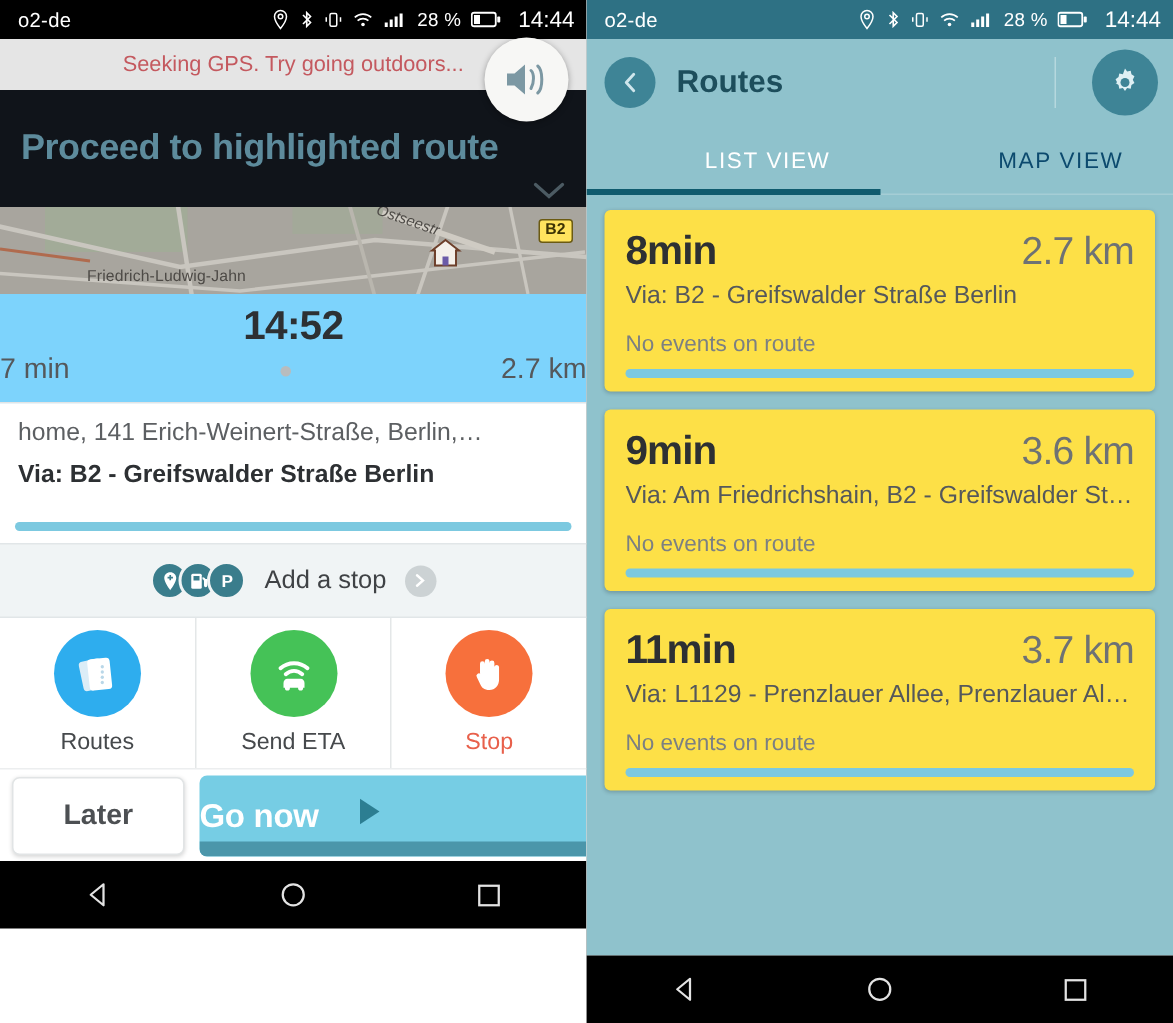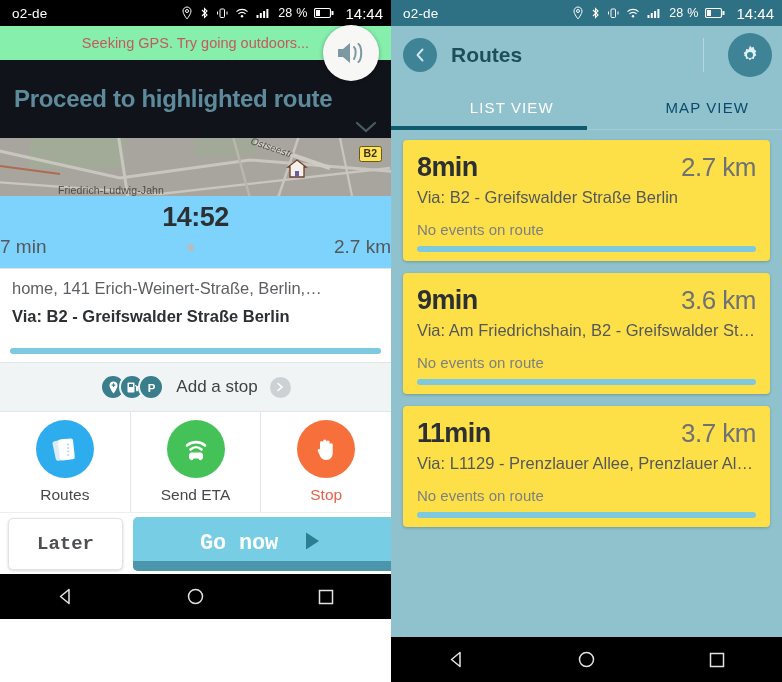--- a/index.html
+++ b/index.html
@@ -22,21 +22,21 @@
   .statusbar.teal { background: #2e7184; }
   .sb-carrier { flex: 0 0 auto; letter-spacing: .2px; }
   .sb-spacer { flex: 1 1 auto; }
   .sb-icons { display: flex; align-items: center; gap: 7px; font-size: 12px; }
   .sb-icons svg { display: block; }
   .sb-batt { font-size: 12.5px; letter-spacing: .2px; }
   .sb-time { font-size: 15px; margin-left: 4px; }
 
   
   .gps-banner {
-    background: #86efac; height: 34px; display: flex; align-items: center;
+    background: #e5e5e5; height: 34px; display: flex; align-items: center;
     justify-content: center; color: #c4595f; font-size: 14.5px; font-weight: 400;
   }
   .instr {
     background: #10141a; height: 78px; position: relative;
     display: flex; align-items: center; padding: 0 14px;
   }
   .instr-text {
     color: #5d8b9c; font-size: 24px; font-weight: 700; letter-spacing: -.3px;
   }
   .chev-down {
@@ -104,31 +104,31 @@
     justify-content: center; gap: 8px; border-right: 1px solid #e4e7e8;
   }
   .action:last-child { border-right: none; }
   .action-circle { width: 58px; height: 58px; border-radius: 50%;
     display:flex; align-items:center; justify-content:center; }
   .action-label { font-size: 15.5px; color: #46494c; }
   .action-label.stopc { color: #e8604b; }
 
   .bottombar {
     height: 62px; background: #fff; display: flex; align-items: center;
-    padding: 0 0 0 8px; gap: 10px; border-top: 1px solid #eceeef; font-family: Liberation Mono, monospace;
+    padding: 0 0 0 8px; gap: 10px; border-top: 1px solid #eceeef;
   }
   .later-btn {
     width: 115px; height: 52px; border-radius: 5px; background: #fff;
     border: 1px solid #e1e4e5; box-shadow: 0 1px 3px rgba(0,0,0,.16);
     display: flex; align-items: center; justify-content: center;
     font-size: 19px; font-weight: 700; color: #4d5053;
   }
   .gonow-btn {
     flex: 1; height: 54px; border-radius: 5px 0 0 5px; background: #76cde4;
-    position: relative; display: flex; align-items: center; justify-content: center;
+    position: relative; display: flex; align-items: center; 
     gap: 22px; overflow: hidden;
   }
   .gonow-label { font-size: 22px; font-weight: 700; color: #fff; letter-spacing: -.2px; }
   .gonow-prog { position: absolute; left: 0; bottom: 0; height: 10px; width: 100%; background: #4b96aa; }
   .gonow-prog-fill { height: 100%; background: #0f5b6e; width: 75%; }
 
   .navbar-sys { height: 45px; background: #000; display:flex; align-items:center;
     justify-content: space-around; }
   .navbar-sys .nb { width: 56px; display:flex; align-items:center; justify-content:center; }
 
@@ -225,21 +225,21 @@
         <rect x="195" y="0" width="60" height="18" fill="#9db093" opacity=".45"></rect>
         <path d="M-5 12 L120 40 L250 22 L400 34" stroke="#c9c6bf" stroke-width="3" fill="none"></path>
         <path d="M-5 44 L160 56 L390 30" stroke="#c9c6bf" stroke-width="2.4" fill="none"></path>
         <path d="M118 -5 L128 60" stroke="#c9c6bf" stroke-width="3" fill="none"></path>
         <path d="M232 -5 L250 60" stroke="#b9b6ae" stroke-width="2.5" fill="none"></path>
         <path d="M300 -5 L278 60" stroke="#c9c6bf" stroke-width="2.5" fill="none"></path>
         <path d="M0 28 L60 36" stroke="#b06b4e" stroke-width="2" fill="none"></path>
         <path d="M255 4 L330 30" stroke="#cfcbc3" stroke-width="4" fill="none"></path>
         <path d="M340 0 L352 58" stroke="#c9c6bf" stroke-width="2.2" fill="none"></path>
       </svg>
-      <span class="map-label" style="left:58px; top:46px;text-align:right;">Friedrich-Ludwig-Jahn</span>
+      <span class="map-label" style="left:58px; top:40px;text-align:right;">Friedrich-Ludwig-Jahn</span>
       <span class="map-label" style="left:250px; top:4px; transform:rotate(19deg); font-style:italic; font-size:10px;">Ostseestr</span>
       <span class="shield">B2</span>
       <svg width="22" height="22" viewBox="0 0 22 22" style="position:absolute;left:286px;top:20px;">
         <path d="M11 2 L20 9 L18 9 L18 19 L4 19 L4 9 L2 9 Z" fill="#f4f0ea" stroke="#6d3f2a" stroke-width="1.3"></path>
         <rect x="9" y="13" width="4" height="6" fill="#6b5ba8"></rect>
       </svg>
     </div>
 
     <div class="speaker-btn">
       <svg width="32" height="28" viewBox="0 0 32 28">

